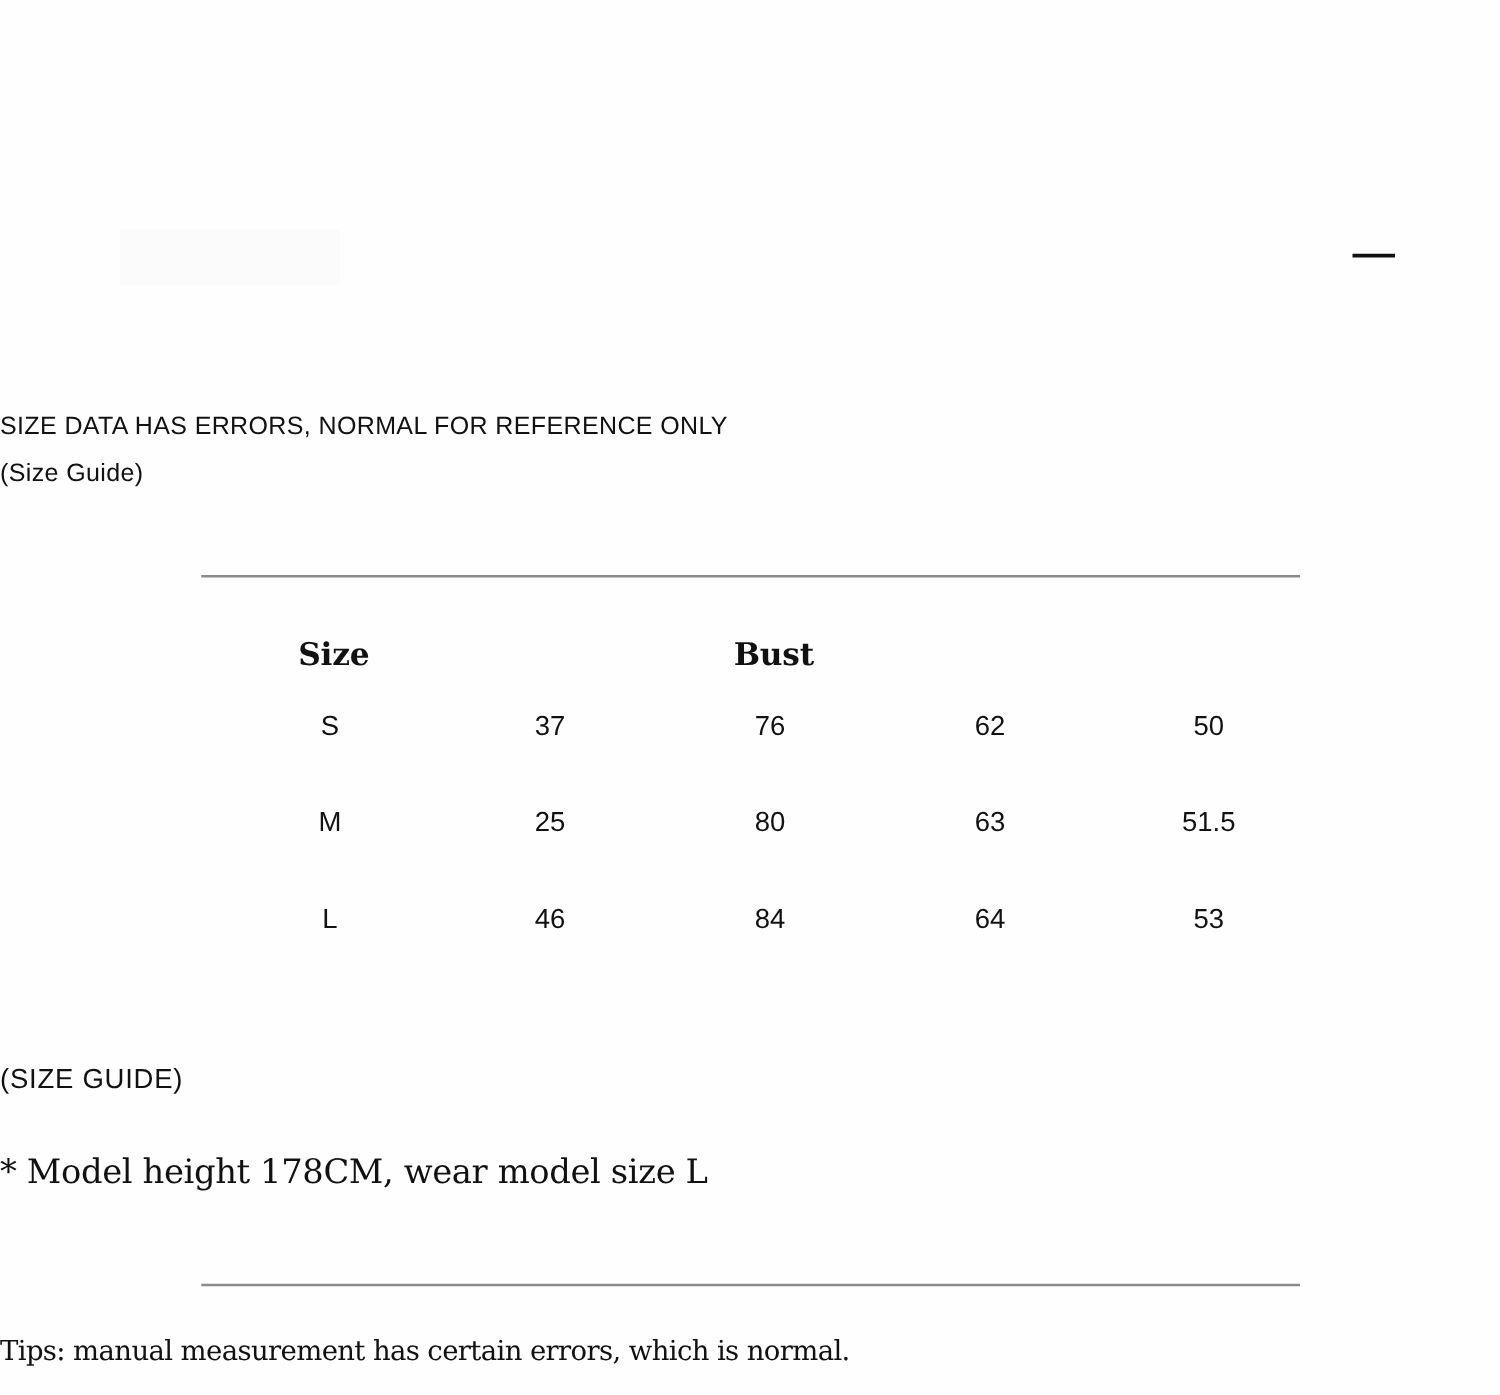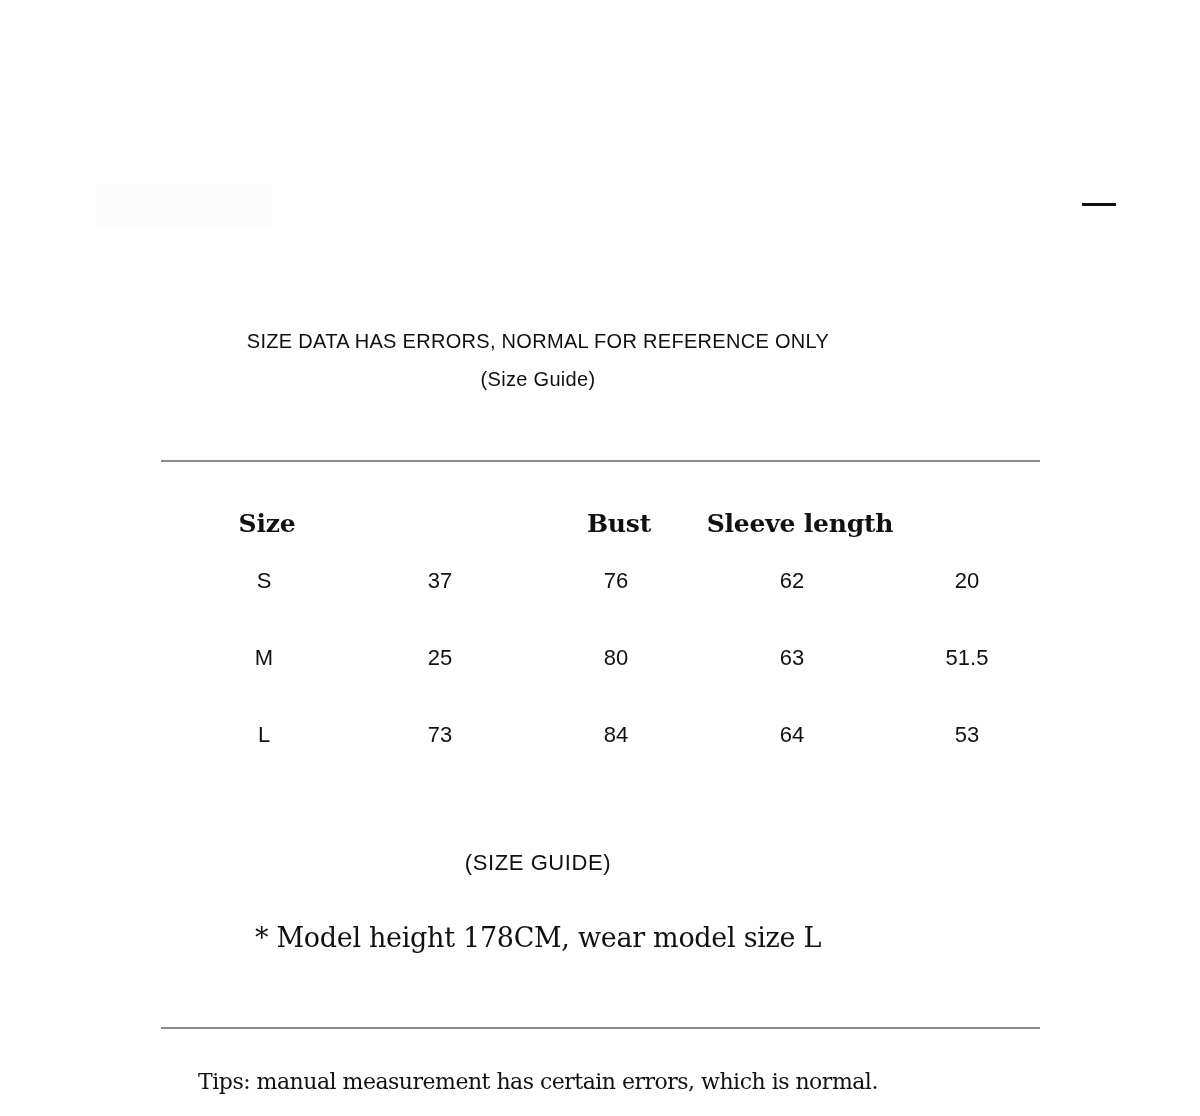--- a/index.html
+++ b/index.html
@@ -33,21 +33,20 @@
     .sans {
       font-family: "Liberation Sans", "DejaVu Sans", sans-serif;
     }
     .serif {
       font-family: "DejaVu Serif", "Liberation Serif", serif;
     }
     .center-line {
       position: absolute;
       left: 0;
       width: 1076px;
-      text-align: center;
       white-space: nowrap;
     }
     .disclaimer {
       top: 330px;
       font-size: 20px;
       letter-spacing: 0.3px;
     }
     .subtitle {
       top: 368px;
       font-size: 20px;
@@ -112,36 +111,35 @@
 
 <div class="center-line sans disclaimer">SIZE DATA HAS ERRORS, NORMAL FOR REFERENCE ONLY</div>
 <div class="center-line sans subtitle">(Size Guide)</div>
 
 <div class="rule rule-top"></div>
 
 <div class="table">
 
   <div class="cell serif hdr" style="left:251px;">Size</div>
   <div class="cell serif hdr" style="left:603px;">Bust</div>
-  <div class="cell serif hdr" style="left:784px;">Sleeve length</div>
 
   <div class="cell sans val" style="left:248px; top:568px;">S</div>
   <div class="cell sans val" style="left:424px; top:568px;">37</div>
   <div class="cell sans val" style="left:600px; top:568px;">76</div>
   <div class="cell sans val" style="left:776px; top:568px;">62</div>
-  <div class="cell sans val" style="left:951px; top:568px;">20</div>
+  <div class="cell sans val" style="left:951px; top:568px;">50</div>
 
   <div class="cell sans val" style="left:248px; top:645px;">M</div>
   <div class="cell sans val" style="left:424px; top:645px;">25</div>
   <div class="cell sans val" style="left:600px; top:645px;">80</div>
   <div class="cell sans val" style="left:776px; top:645px;">63</div>
   <div class="cell sans val" style="left:951px; top:645px;">51.5</div>
 
   <div class="cell sans val" style="left:248px; top:722px;">L</div>
-  <div class="cell sans val" style="left:424px; top:722px;">73</div>
+  <div class="cell sans val" style="left:424px; top:722px;">46</div>
   <div class="cell sans val" style="left:600px; top:722px;">84</div>
   <div class="cell sans val" style="left:776px; top:722px;">64</div>
   <div class="cell sans val" style="left:951px; top:722px;">53</div>
 </div>
 
 <div class="center-line sans size-guide-caps">(SIZE GUIDE)</div>
 <div class="center-line serif model-note">* Model height 178CM, wear model size L</div>
 
 <div class="rule rule-bottom"></div>
 

